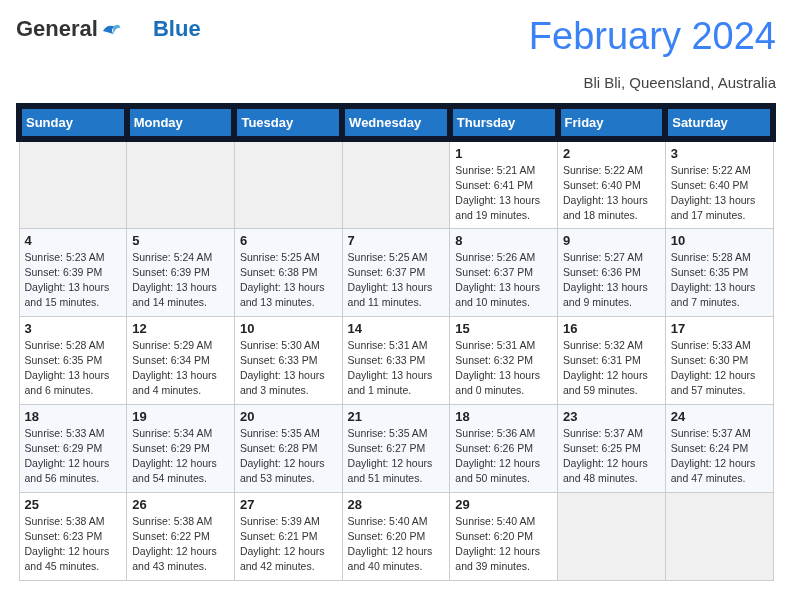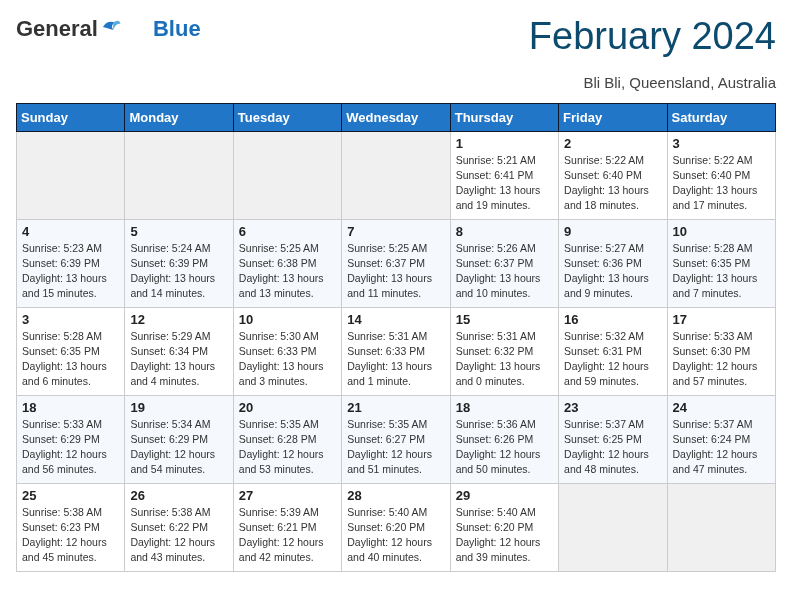--- a/index.html
+++ b/index.html
@@ -16,59 +16,59 @@
       align-items: flex-start;
       margin-bottom: 12px;
     }
     .logo {
       display: flex;
       flex-direction: column;
       align-items: flex-start;
     }
     .logo-text {
       display: flex;
-      align-items: flex-start;
+      align-items: flex-end;
       font-size: 22px;
       font-weight: bold;
       color: #333;
     }
     .logo-general { color: #333; }
     .logo-blue { color: #1a6fbb; margin-left: 31px; }
     .logo-bird {
       width: 22px;
       height: 22px;
       margin-left: 2px;
     }
     .title-block {
       text-align: right;
     }
     .cal-title {
       font-size: 38px;
       font-weight: normal;
-      color: #0c4a6e;
+      color: #3b82f6;
       line-height: 1.1;
     }
     .cal-subtitle {
       font-size: 15px;
       color: #444;
       margin-top: 16px;
     }
     table {
       width: 100%;
       border-collapse: collapse;
       font-size: 11px;
     }
     thead th {
       background: #2176c7;
       color: #fff;
       padding: 6px 4px;
       text-align: left;
       font-size: 13px;
       font-weight: bold;
-      border: 1px solid #0f172a;
+      border: 6px solid #0f172a;
     }
     tbody td {
       border: 1px solid #ccc;
       padding: 4px 5px;
       vertical-align: top;
       width: calc(100% / 7);
       background: #fff;
       min-height: 80px;
       height: 88px;
     }

